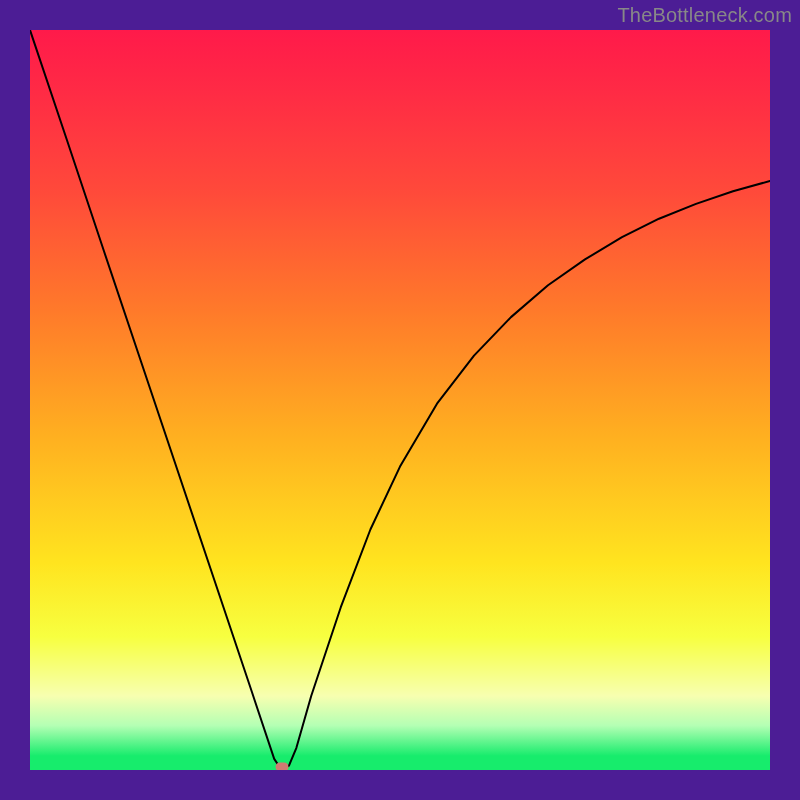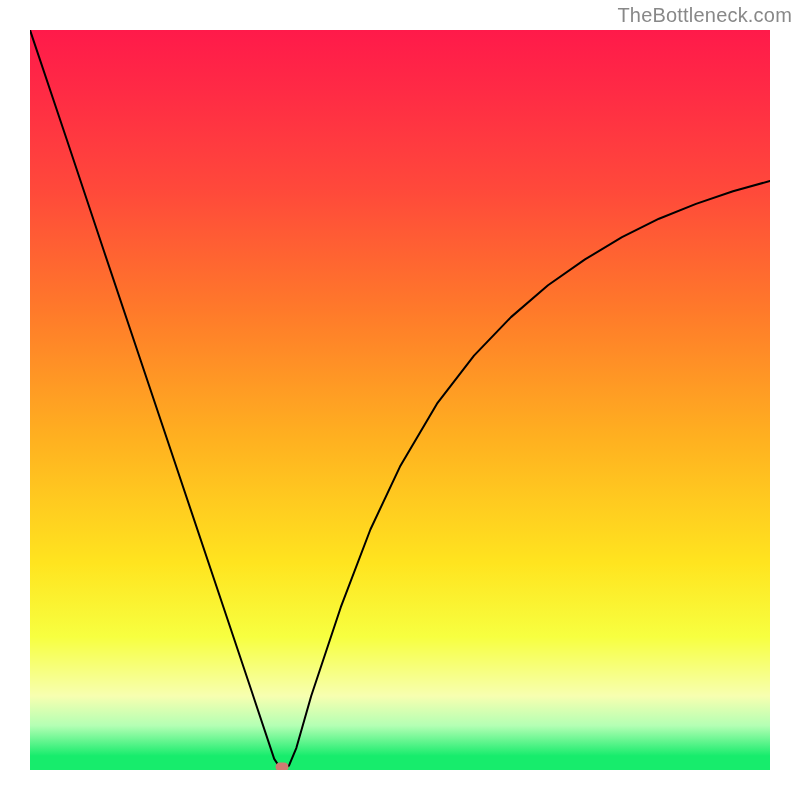--- a/index.html
+++ b/index.html
@@ -10,21 +10,21 @@
     background: #000;
     font-family: Arial, Helvetica, sans-serif;
     overflow: hidden;
   }
   .frame {
     position: absolute;
     top: 0;
     left: 0;
     width: 800px;
     height: 800px;
-    background: #ffffff;
+    background: #4c1d95;
   }
   .plot-area {
     position: absolute;
     top: 30px;
     left: 30px;
     width: 740px;
     height: 740px;
     overflow: hidden;
   }
   .gradient {

